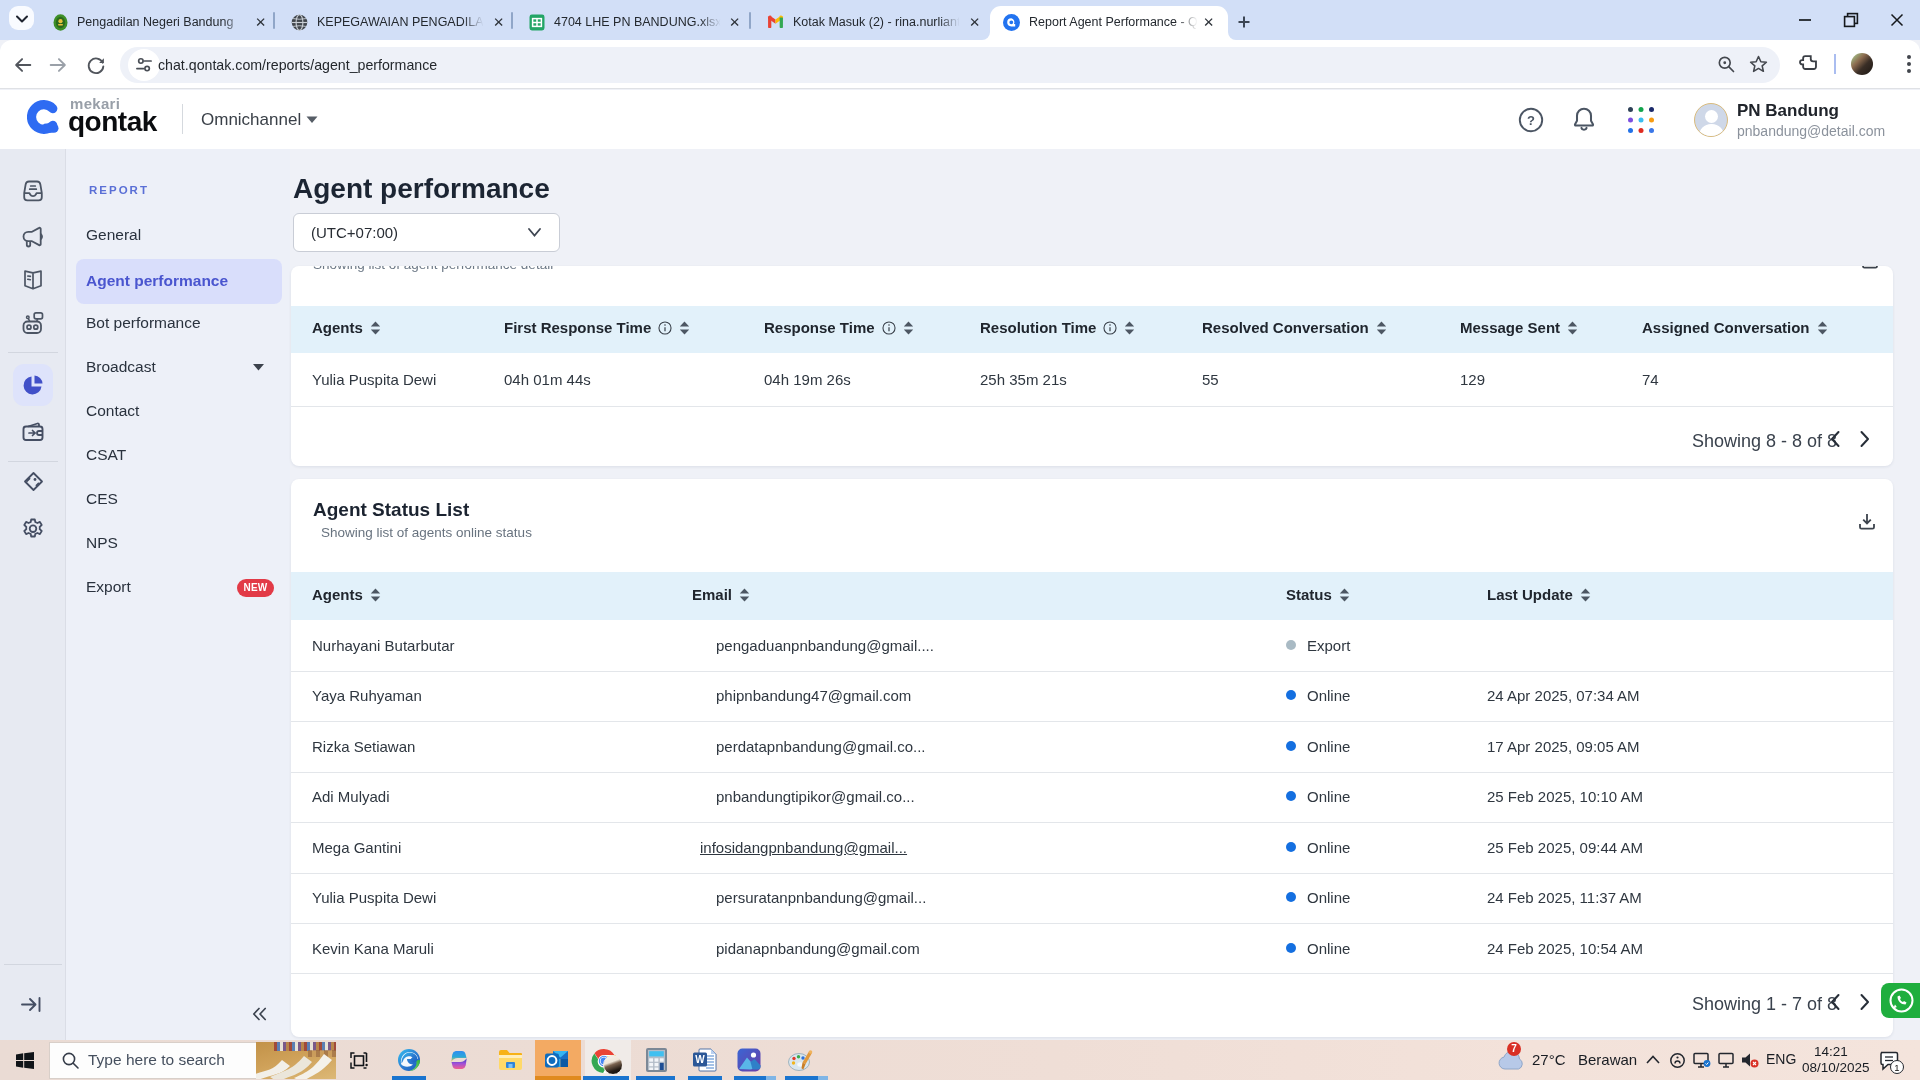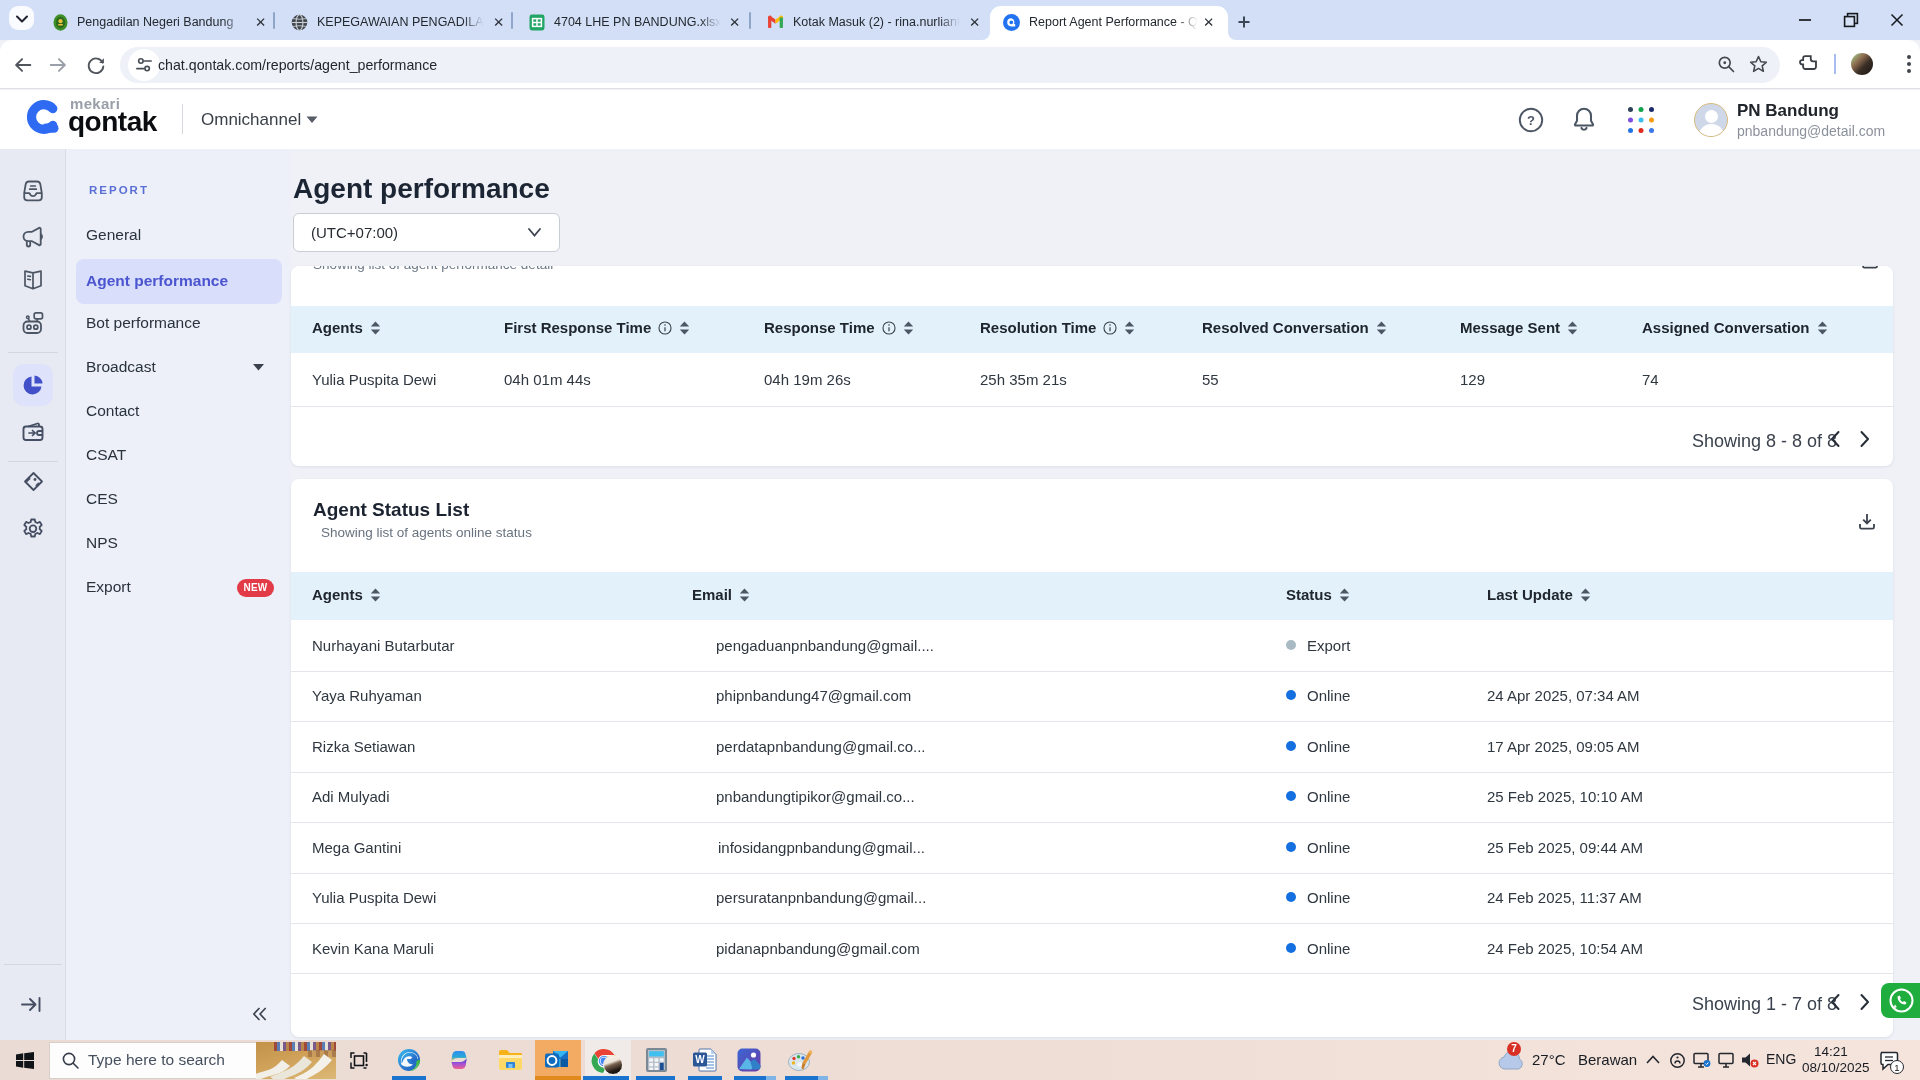--- a/index.html
+++ b/index.html
@@ -403,21 +403,21 @@
     <div class="rowline" style="top:293px;"></div>
 
     <div class="td" style="left:21px;top:309px;">Adi Mulyadi</div>
     <div class="td" style="left:425px;top:309px;">pnbandungtipikor@gmail.co...</div>
     <div class="abs" style="left:995px;top:312px;width:10px;height:10px;border-radius:5px;background:#146fe0;"></div>
     <div class="td" style="left:1016px;top:309px;">Online</div>
     <div class="td" style="left:1196px;top:309px;">25 Feb 2025, 10:10 AM</div>
     <div class="rowline" style="top:343px;"></div>
 
     <div class="td" style="left:21px;top:360px;">Mega Gantini</div>
-    <div class="td" style="left:427px;top:360px;">infosidangpnbandung@gmail...</div>
+    <div class="td" style="left:409px;top:360px;text-decoration:underline;">infosidangpnbandung@gmail...</div>
     <div class="abs" style="left:995px;top:363px;width:10px;height:10px;border-radius:5px;background:#146fe0;"></div>
     <div class="td" style="left:1016px;top:360px;">Online</div>
     <div class="td" style="left:1196px;top:360px;">25 Feb 2025, 09:44 AM</div>
     <div class="rowline" style="top:394px;"></div>
 
     <div class="td" style="left:21px;top:410px;">Yulia Puspita Dewi</div>
     <div class="td" style="left:425px;top:410px;">persuratanpnbandung@gmail...</div>
     <div class="abs" style="left:995px;top:413px;width:10px;height:10px;border-radius:5px;background:#146fe0;"></div>
     <div class="td" style="left:1016px;top:410px;">Online</div>
     <div class="td" style="left:1196px;top:410px;">24 Feb 2025, 11:37 AM</div>

